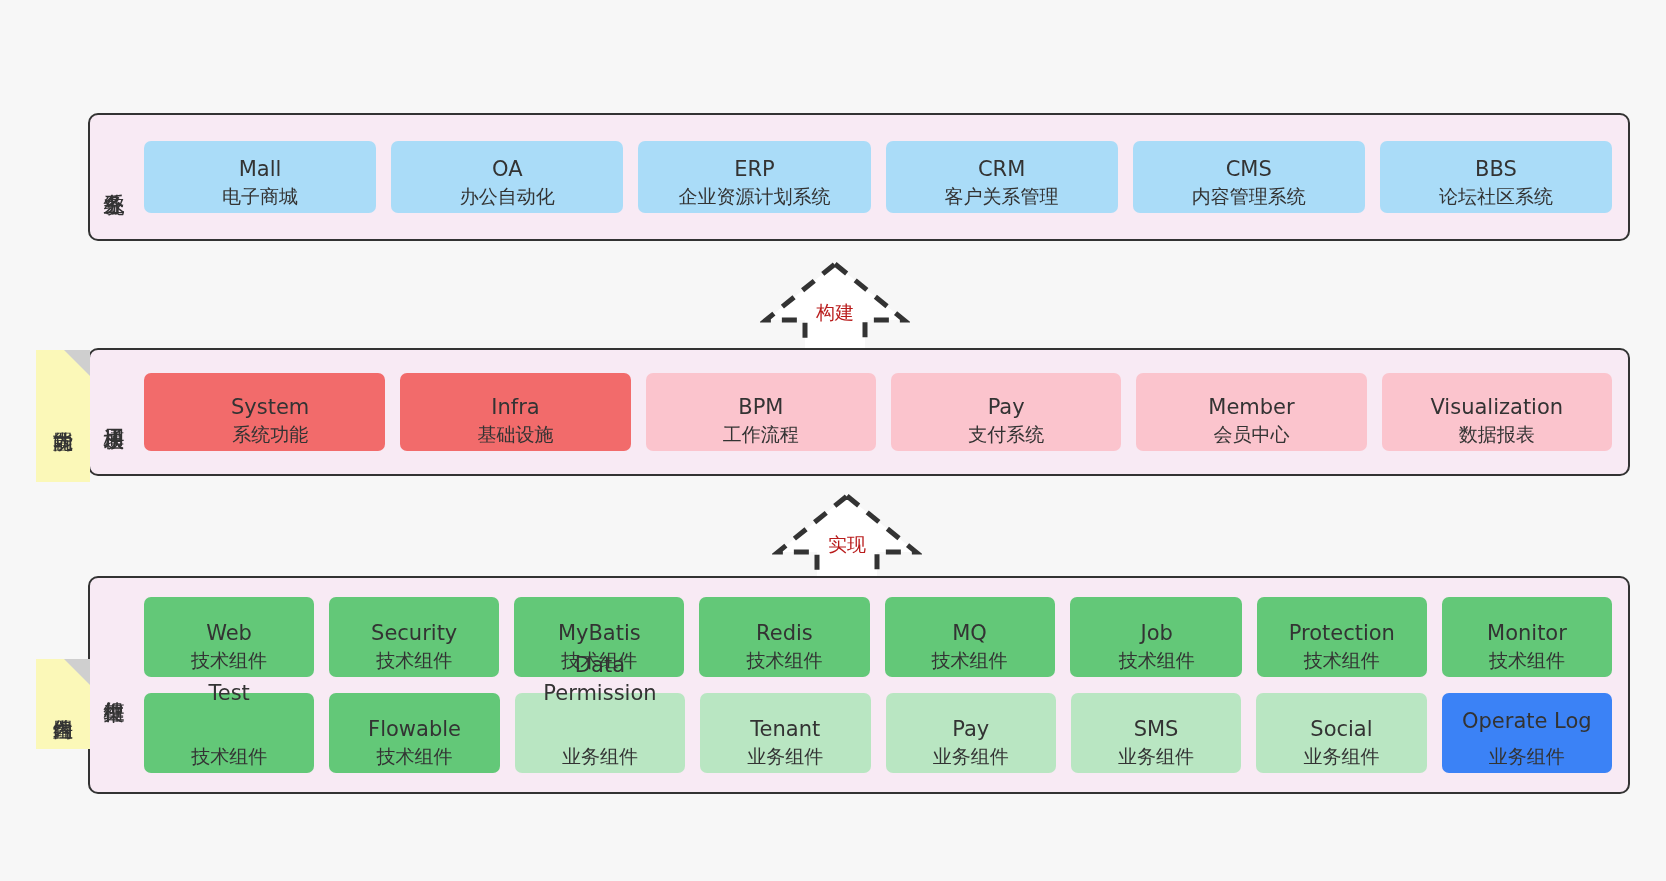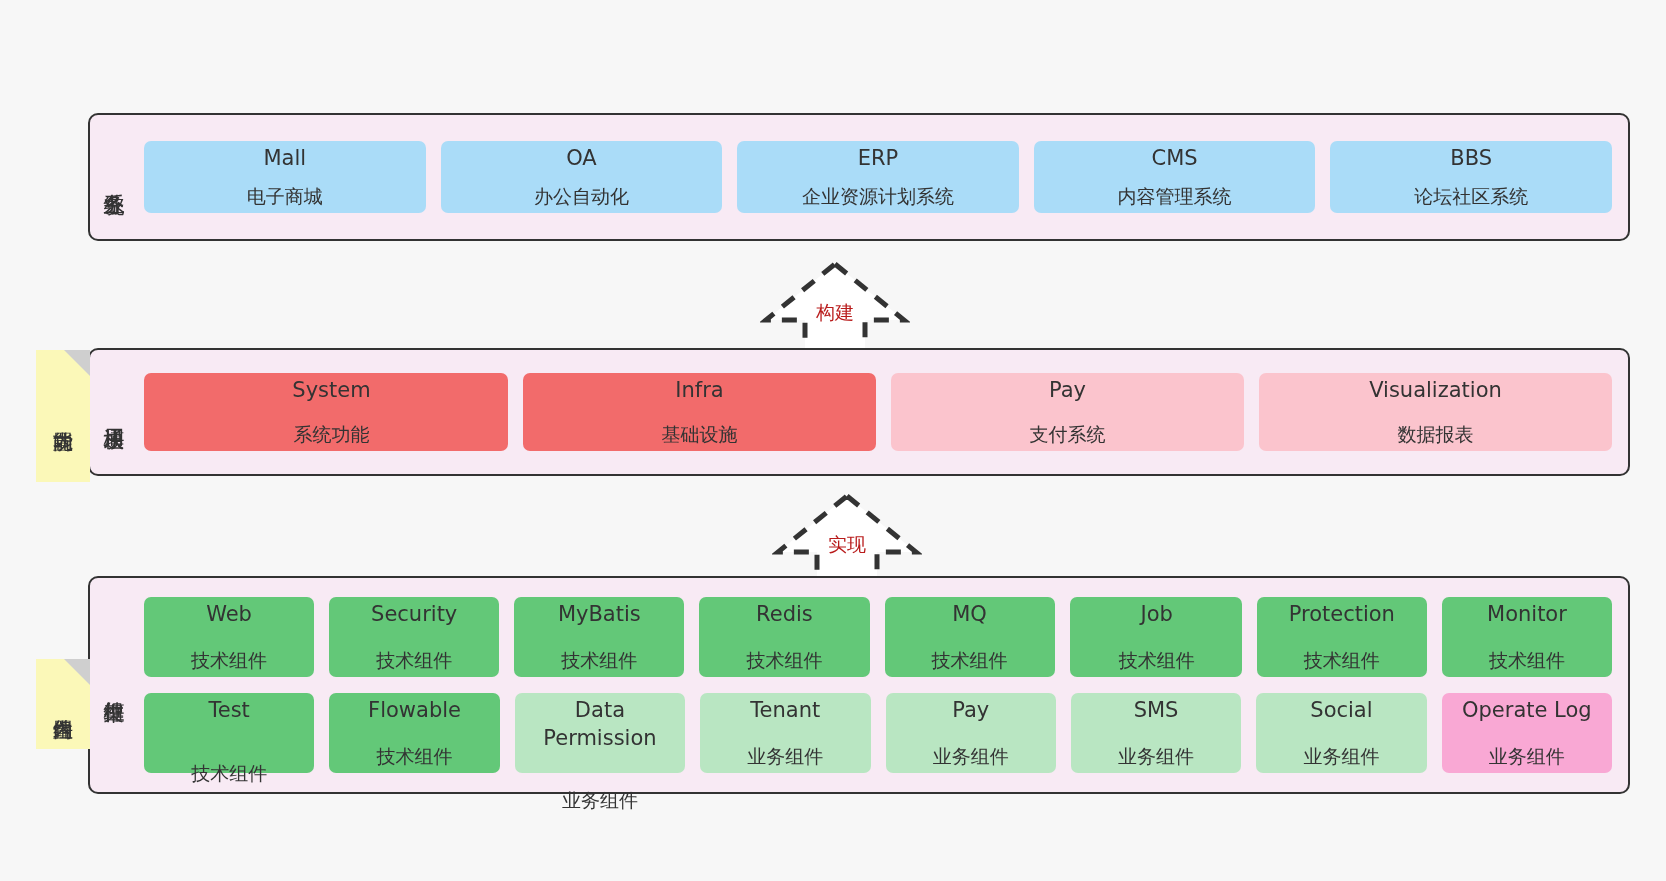--- a/index.html
+++ b/index.html
@@ -65,21 +65,21 @@
     gap: 15px;
   }
 
   
   .card {
     flex: 1 1 0;
     border-radius: 7px;
     display: flex;
     flex-direction: column;
     align-items: center;
-    justify-content: space-between;
+    justify-content: flex-end;
     text-align: center;
     color: #333333;
     box-sizing: border-box;
     padding: 4px 6px;
     min-width: 0;
   }
   .card .t1 {
     font-size: 21px;
     line-height: 1.32;
     white-space: nowrap;
@@ -166,20 +166,24 @@
         </div>
         <div class="card" style="background: rgb(170, 220, 248);">
           <span class="t1">OA</span>
           <span class="t2">办公自动化</span>
         </div>
         <div class="card" style="background: rgb(170, 220, 248);">
           <span class="t1">ERP</span>
           <span class="t2">企业资源计划系统</span>
         </div>
         <div class="card" style="background: rgb(170, 220, 248);">
+          <span class="t1">CRM</span>
+          <span class="t2">客户关系管理</span>
+        </div>
+        <div class="card" style="background: rgb(170, 220, 248);">
           <span class="t1">CMS</span>
           <span class="t2">内容管理系统</span>
         </div>
         <div class="card" style="background: rgb(170, 220, 248);">
           <span class="t1">BBS</span>
           <span class="t2">论坛社区系统</span>
         </div>
       </div>
     </div>
   </div>
@@ -197,22 +201,30 @@
       <div class="row">
         <div class="card" style="background: rgb(242, 107, 107); padding-left: 17px;">
           <span class="t1">System</span>
           <span class="t2">系统功能</span>
         </div>
         <div class="card" style="background: rgb(242, 107, 107);">
           <span class="t1">Infra</span>
           <span class="t2">基础设施</span>
         </div>
         <div class="card" style="background: rgb(251, 196, 205);">
+          <span class="t1">BPM</span>
+          <span class="t2">工作流程</span>
+        </div>
+        <div class="card" style="background: rgb(251, 196, 205);">
           <span class="t1">Pay</span>
           <span class="t2">支付系统</span>
+        </div>
+        <div class="card" style="background: rgb(251, 196, 205);">
+          <span class="t1">Member</span>
+          <span class="t2">会员中心</span>
         </div>
         <div class="card" style="background: rgb(251, 196, 205);">
           <span class="t1">Visualization</span>
           <span class="t2">数据报表</span>
         </div>
       </div>
     </div>
   </div>
 
   <div class="arrow" id="arrow-implement">
@@ -283,21 +295,21 @@
           <span class="t2">业务组件</span>
         </div>
         <div class="card" style="background: rgb(185, 230, 194);">
           <span class="t1">SMS</span>
           <span class="t2">业务组件</span>
         </div>
         <div class="card" style="background: rgb(185, 230, 194);">
           <span class="t1">Social</span>
           <span class="t2">业务组件</span>
         </div>
-        <div class="card" style="background: #f9a8d4;">
+        <div class="card" style="background: #3b82f6; gap: 8px;">
           <span class="t1">Operate Log</span>
           <span class="t2">业务组件</span>
         </div>
       </div>
 
     </div>
   </div>
 
   <div class="note" id="note-functions">
     <span>内置功能</span>

